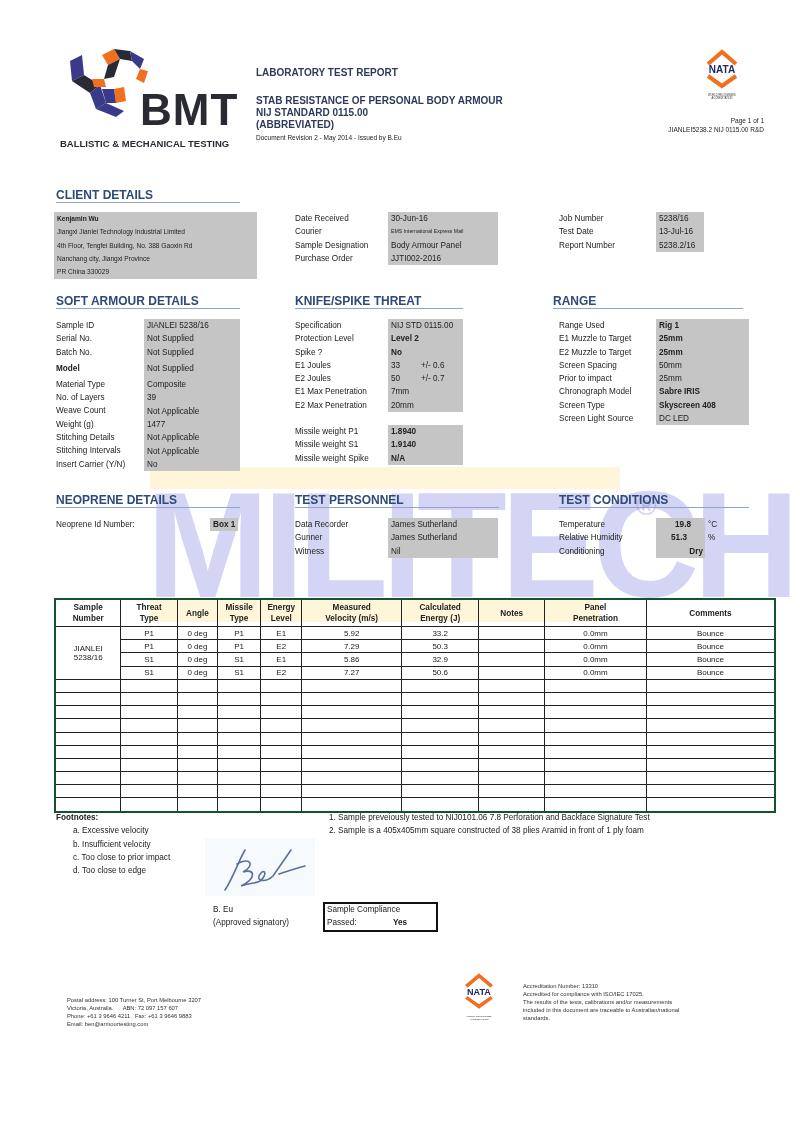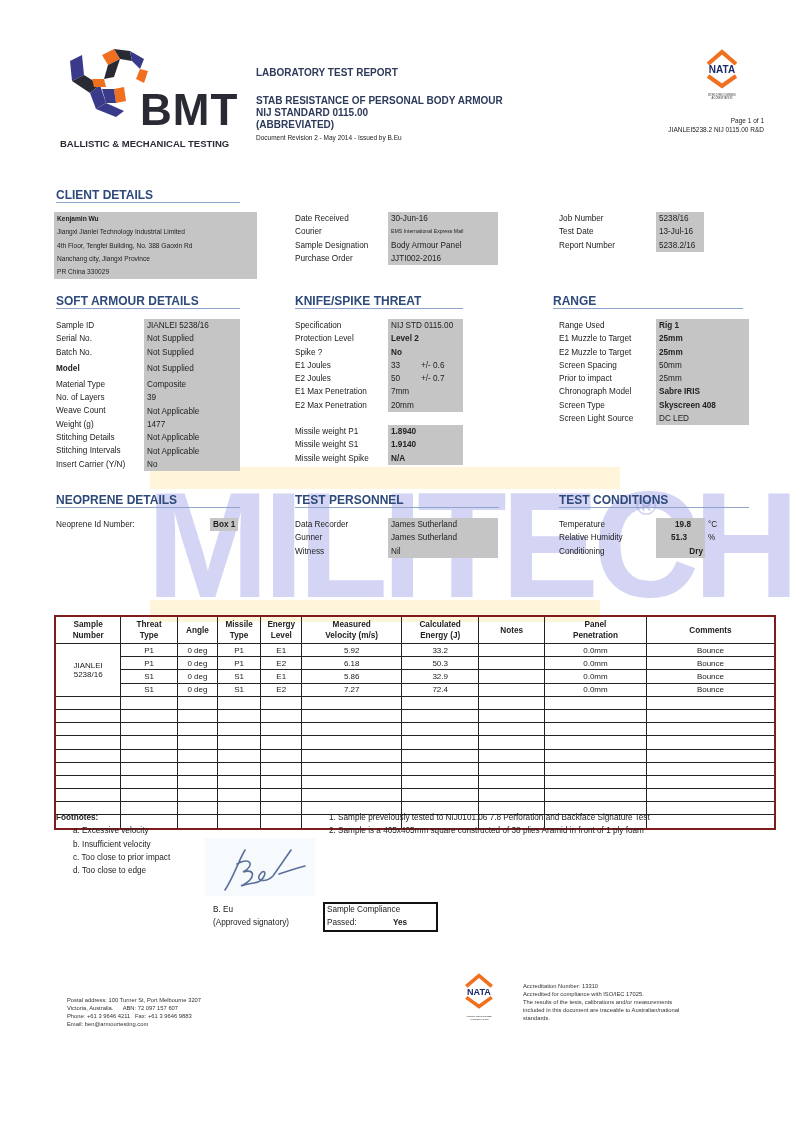--- a/index.html
+++ b/index.html
@@ -8,21 +8,21 @@
   .hdr-title{font-size:10px;font-weight:bold;color:#2d3a5a;}
   .hdr-sub{font-size:10px;font-weight:bold;color:#2d3a5a;line-height:12px;}
   .hdr-small{font-size:6.5px;color:#222;}
   .sect{font-size:12px;font-weight:bold;color:#2d4a7a;border-bottom:1.5px solid #8fa6cc;padding-bottom:0;}
   .lbl{font-size:8.2px;color:#222;line-height:13.3px;white-space:nowrap;}
   .val{background:#c5c5c5;font-size:8.2px;line-height:13.3px;padding-left:3px;white-space:nowrap;}
   .b{font-weight:bold;}
   table.res{border-collapse:collapse;position:absolute;left:54px;top:598px;width:722px;font-size:8px;}
   table.res td,table.res th{border:1px solid #222;text-align:center;height:12.2px;padding:0;}
   table.res th{font-weight:bold;font-size:8.2px;line-height:11px;height:26px;}
-  table.res{border:2px solid #7f1d1d;margin-top:17px;}
+  table.res{border:2px solid #14532d;}
   .wm{position:absolute;color:rgba(120,120,220,0.32);font-weight:bold;font-family:"Liberation Sans",sans-serif;}
   .foot{font-size:8.2px;line-height:13.3px;}
   .tiny{font-size:5.8px;line-height:8px;color:#333;}
 </style>
 </head>
 <body>
 
 <div class="abs" style="left:62px;top:45px;width:185px;height:110px;">
   <svg width="90" height="75" viewBox="0 0 90 75" style="position:absolute;left:0;top:0;">
     <polygon points="8,16 20,10 22,30 10,36" fill="#3a3a8a"></polygon>
@@ -246,21 +246,21 @@
     <td>33.2</td>
     <td></td>
     <td>0.0mm</td>
     <td>Bounce</td>
   </tr>
   <tr>
     <td>P1</td>
     <td>0 deg</td>
     <td>P1</td>
     <td>E2</td>
-    <td>6.18</td>
+    <td>7.29</td>
     <td>50.3</td>
     <td></td>
     <td>0.0mm</td>
     <td>Bounce</td>
   </tr>
   <tr>
     <td>S1</td>
     <td>0 deg</td>
     <td>S1</td>
     <td>E1</td>
@@ -269,21 +269,21 @@
     <td></td>
     <td>0.0mm</td>
     <td>Bounce</td>
   </tr>
   <tr>
     <td>S1</td>
     <td>0 deg</td>
     <td>S1</td>
     <td>E2</td>
     <td>7.27</td>
-    <td>72.4</td>
+    <td>50.6</td>
     <td></td>
     <td>0.0mm</td>
     <td>Bounce</td>
   </tr>
   <tr>
         <td></td>
         <td></td>
         <td></td>
         <td></td>
         <td></td>

